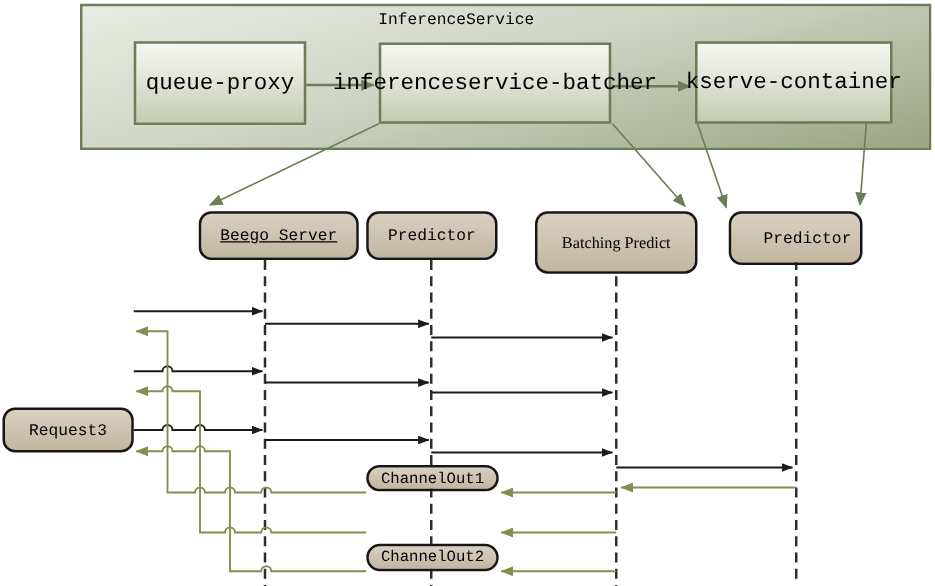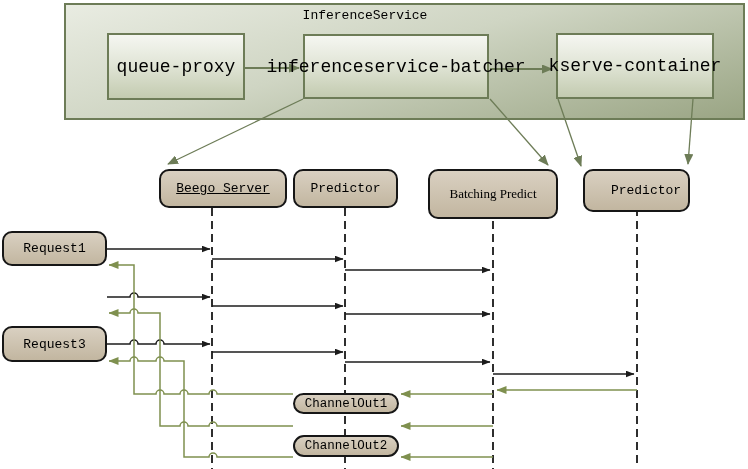--- a/index.html
+++ b/index.html
@@ -49,24 +49,23 @@
 
   <div class="abs gnode" style="left:107px;top:33px;width:138px;height:67px;">queue-proxy</div>
   <div class="abs gnode" style="left:303px;top:34px;width:186px;height:65px;">inferenceservice-batcher</div>
   <div class="abs gnode" style="left:556px;top:33px;width:158px;height:66px;">kserve-container</div>
 
   <div class="abs tan" style="left:159px;top:169px;width:128px;height:39px;text-decoration:underline;">Beego Server</div>
   <div class="abs tan" style="left:293px;top:169px;width:105px;height:39px;">Predictor</div>
   <div class="abs tan" style="left:428px;top:169px;width:130px;height:50px;font-family:Liberation Serif, serif;">Batching Predict</div>
   <div class="abs tan" style="left:583px;top:169px;width:107px;height:43px;padding-left:19px;">Predictor</div>
 
-  <div class="abs tan" style="left:2px;top:231px;width:105px;height:35px;">Request1</div>
   <div class="abs tan" style="left:2px;top:326px;width:105px;height:36px;text-align:right;">Request3</div>
 
-  <div class="abs tan pill" style="left:293px;top:393px;width:106px;height:21px;text-align:center;">ChannelOut1</div>
+  <div class="abs tan pill" style="left:293px;top:372px;width:106px;height:21px;text-align:center;">ChannelOut1</div>
   <div class="abs tan pill" style="left:293px;top:435px;width:106px;height:22px;">ChannelOut2</div>
 
   <svg id="svg-layer" class="abs" viewBox="0 0 748 469">
     <defs>
       <marker id="mO" markerUnits="userSpaceOnUse" markerWidth="11" markerHeight="9" refX="10" refY="4.5" orient="auto">
         <path d="M0,0 L11,4.5 L0,9 z" fill="#6d7c57"></path>
       </marker>
       <marker id="mB" markerUnits="userSpaceOnUse" markerWidth="9" markerHeight="7" refX="8.5" refY="3.5" orient="auto">
         <path d="M0,0 L9,3.5 L0,7 z" fill="#1c1c1c"></path>
       </marker>

